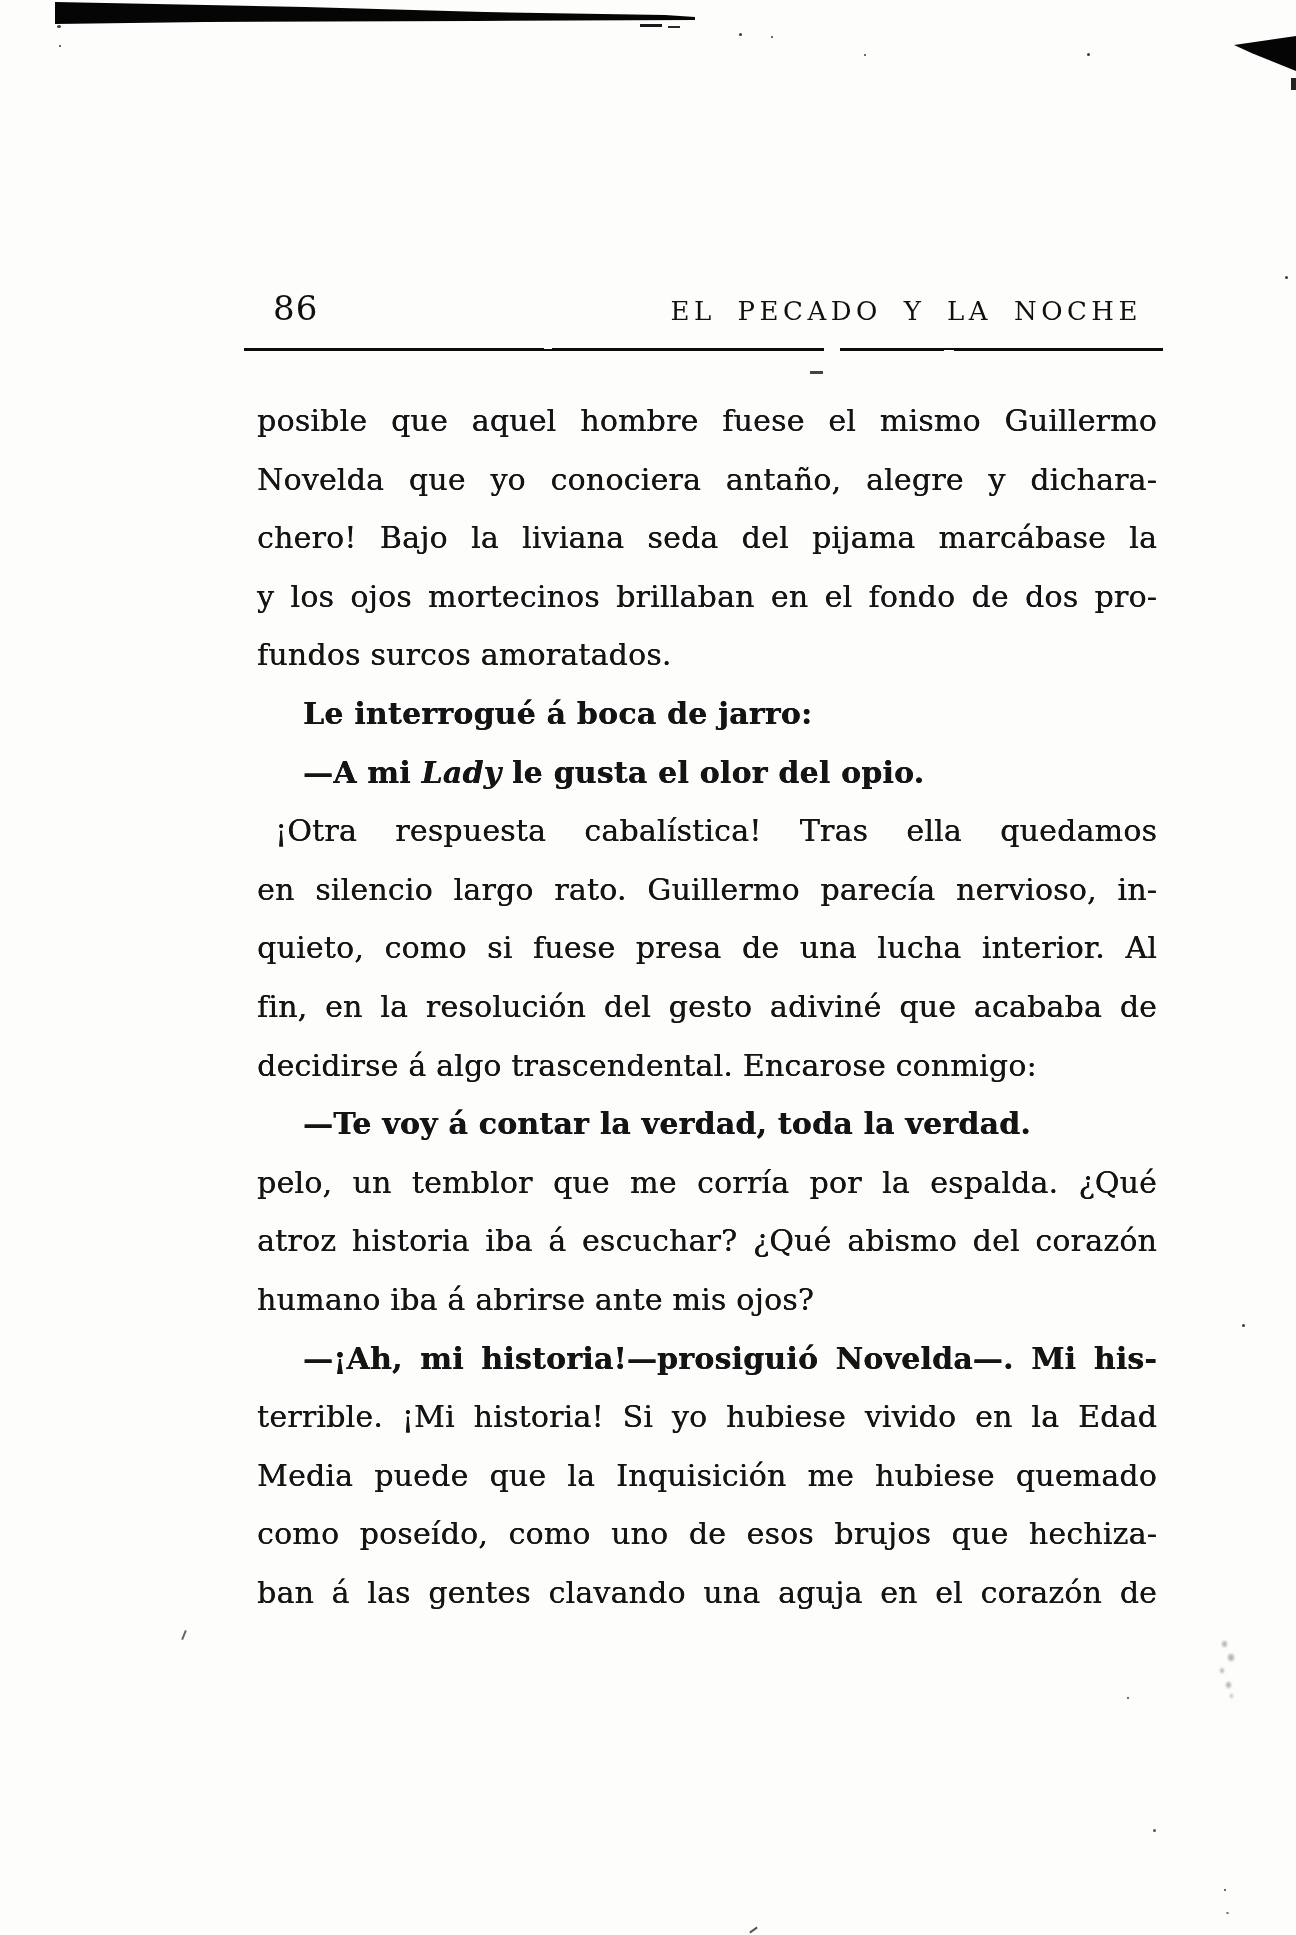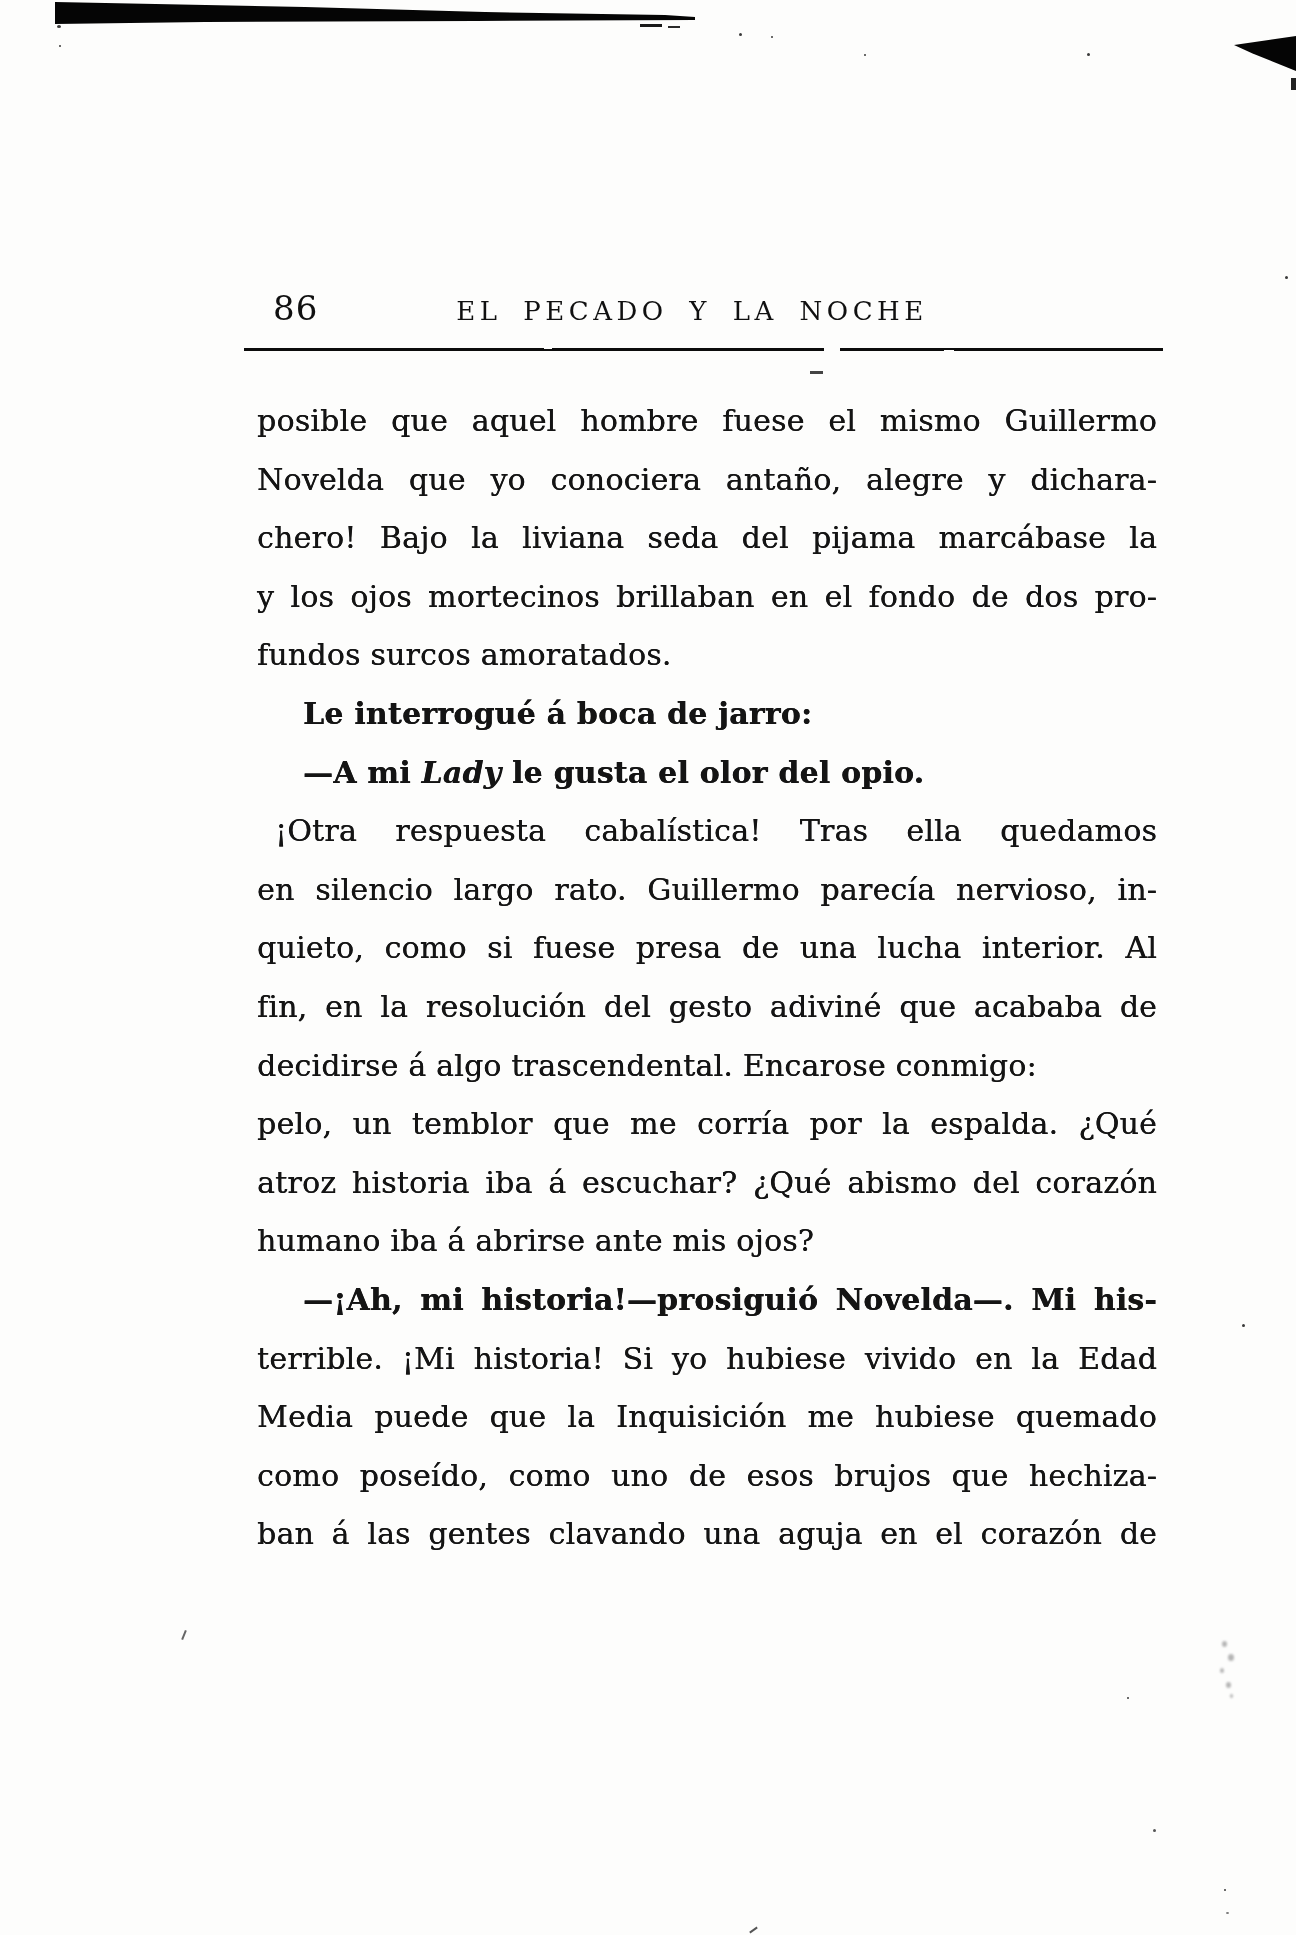--- a/index.html
+++ b/index.html
@@ -26,21 +26,21 @@
   .stray-dash{position:absolute;background:#444;}
   .tilt{transform:rotate(22deg);}
   .tilt-neg{transform:rotate(-35deg);}
   
   .page-number{
     position:absolute;left:236px;top:288px;
     font-size:34px;letter-spacing:1px;color:#101010;margin-left:37px;
   }
   .running-title{
     position:absolute;left:242px;top:296px;width:900px;
-    text-align:center;font-size:26px;letter-spacing:4.5px;word-spacing:9px;color:#101010;
+    text-align:right;font-size:26px;letter-spacing:4.5px;word-spacing:9px;color:#101010;
   }
   .header-rule{
     position:absolute;left:244px;top:348px;width:919px;height:3px;background:#0c0c0c;
   }
   .rule-gap{position:absolute;top:-1px;height:6px;background:#fdfdfc;}
   .rule-nick{position:absolute;background:#fdfdfc;}
   
   .text-block{
     position:absolute;left:257px;top:392px;width:900px;
     font-size:30px;line-height:58.6px;letter-spacing:.2px;
@@ -97,20 +97,21 @@
     <div class="line j"><span>chero! Bajo la liviana seda del pijama marcábase la</span></div>
     <div class="line j"><span>y los ojos mortecinos brillaban en el fondo de dos pro-</span></div>
     <div class="line"><span>fundos surcos amoratados.</span></div>
     <div class="line ind"><span>Le interrogué á boca de jarro:</span></div>
     <div class="line ind"><span>—A mi </span><span class="it">Lady</span><span> le gusta el olor del opio.</span></div>
     <div class="line j ind-sm"><span>¡Otra respuesta cabalística! Tras ella quedamos</span></div>
     <div class="line j"><span>en silencio largo rato. Guillermo parecía nervioso, in-</span></div>
     <div class="line j"><span>quieto, como si fuese presa de una lucha interior. Al</span></div>
     <div class="line j"><span>fin, en la resolución del gesto adiviné que acababa de</span></div>
     <div class="line"><span>decidirse á algo trascendental. Encarose conmigo:</span></div>
+    <div class="line ind"><span>—Te voy á contar la verdad, toda la verdad.</span></div>
     <div class="line j"><span>pelo, un temblor que me corría por la espalda. ¿Qué</span></div>
     <div class="line j"><span>atroz historia iba á escuchar? ¿Qué abismo del corazón</span></div>
     <div class="line"><span>humano iba á abrirse ante mis ojos?</span></div>
     <div class="line j ind"><span>—¡Ah, mi historia!—prosiguió Novelda—. Mi his-</span></div>
     <div class="line j"><span>terrible. ¡Mi historia! Si yo hubiese vivido en la Edad</span></div>
     <div class="line j"><span>Media puede que la Inquisición me hubiese quemado</span></div>
     <div class="line j"><span>como poseído, como uno de esos brujos que hechiza-</span></div>
     <div class="line j"><span>ban á las gentes clavando una aguja en el corazón de</span></div>
   </div>
 

